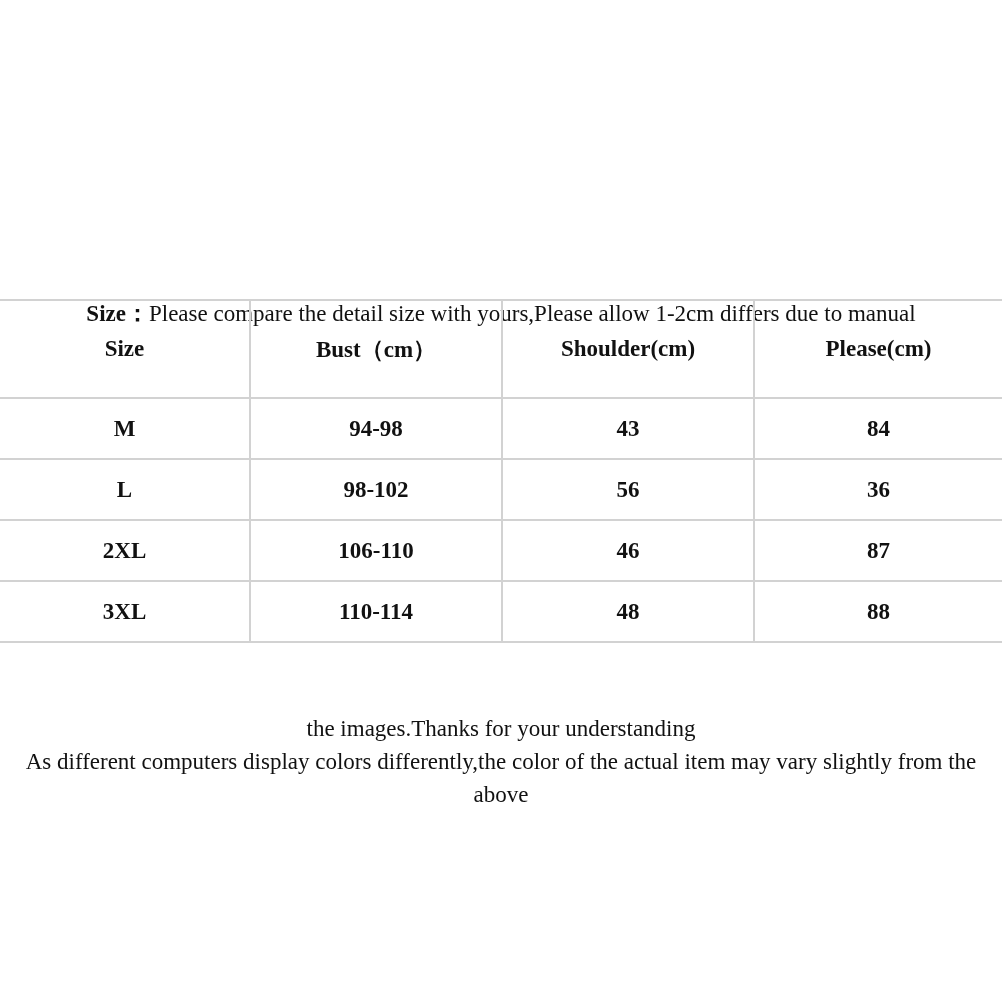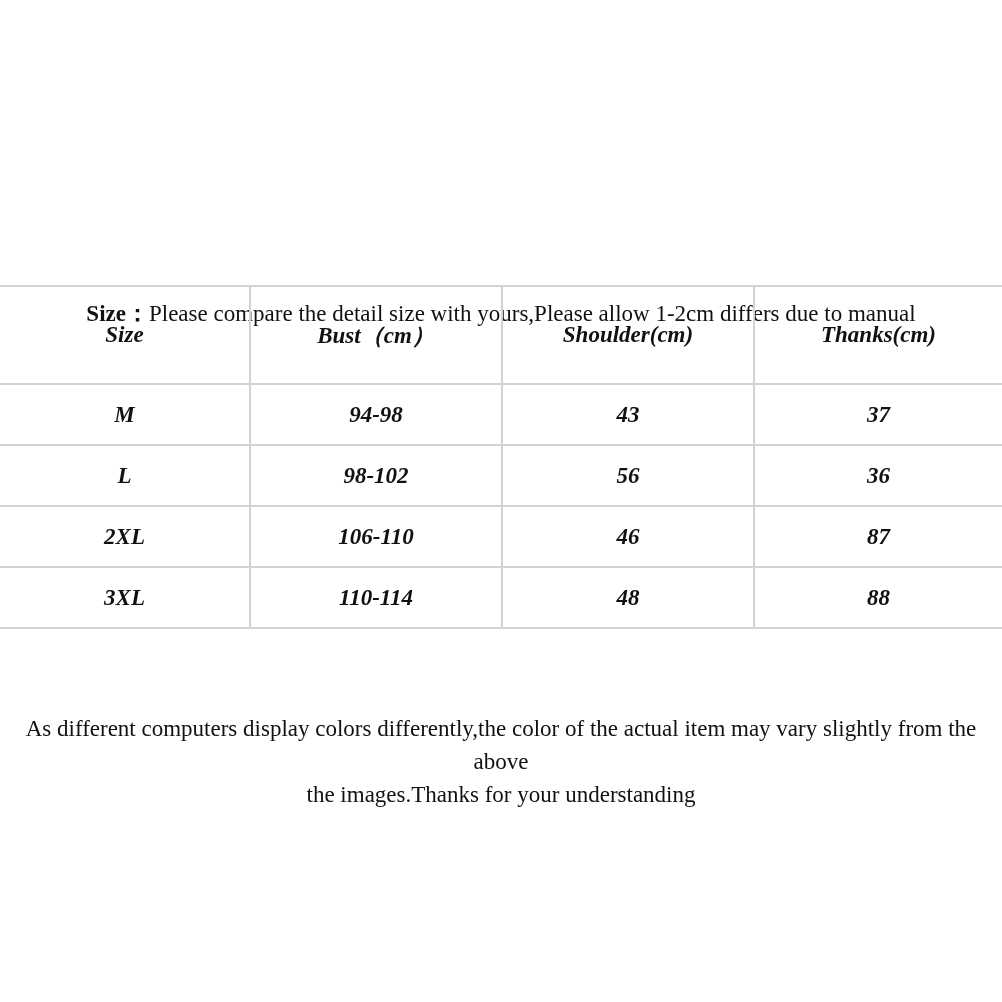--- a/index.html
+++ b/index.html
@@ -17,25 +17,24 @@
     overflow:hidden;
   }
   .intro{
     position:absolute;top:229px;left:0;width:1002px;
     text-align:center;
     font-size:23px;line-height:34px;
     white-space:pre-wrap;
   }
   .intro .size-label{font-weight:bold;}
   .size-table{
-    position:absolute;top:285px;left:0;
+    position:absolute;top:299px;left:0;
     width:1002px;
     border-collapse:collapse;
     table-layout:fixed;
-    font-style:italic;
   }
   .size-table th,.size-table td{
     border:2px solid var(--grid-color);
     font-weight:bold;
     font-size:23px;
     text-align:center;
     vertical-align:middle;
     padding:0;
     color:var(--text-color);
   }
@@ -61,29 +60,29 @@
     <col style="width:250px">
       <col style="width:252px">
       <col style="width:252px">
       <col style="width:248px">
   </colgroup>
   <thead>
     <tr>
       <th>Size</th>
       <th>Bust（cm）</th>
       <th>Shoulder(cm)</th>
-      <th>Thanks(cm)</th>
+      <th>Please(cm)</th>
     </tr>
   </thead>
   <tbody>
     <tr>
       <td>M</td>
       <td>94-98</td>
       <td>43</td>
-      <td>37</td>
+      <td>84</td>
     </tr>
     <tr>
       <td>L</td>
       <td>98-102</td>
       <td>56</td>
       <td>36</td>
     </tr>
     <tr>
       <td>2XL</td>
       <td>106-110</td>
@@ -93,15 +92,15 @@
     <tr>
       <td>3XL</td>
       <td>110-114</td>
       <td>48</td>
       <td>88</td>
     </tr>
   </tbody>
 </table>
 
 <div class="footer-note">
+  <div>the images.Thanks for your understanding</div>
   <div>As different computers display colors differently,the color of the actual item may vary slightly from the above</div>
-  <div>the images.Thanks for your understanding</div>
 </div>
 
 </body></html>

